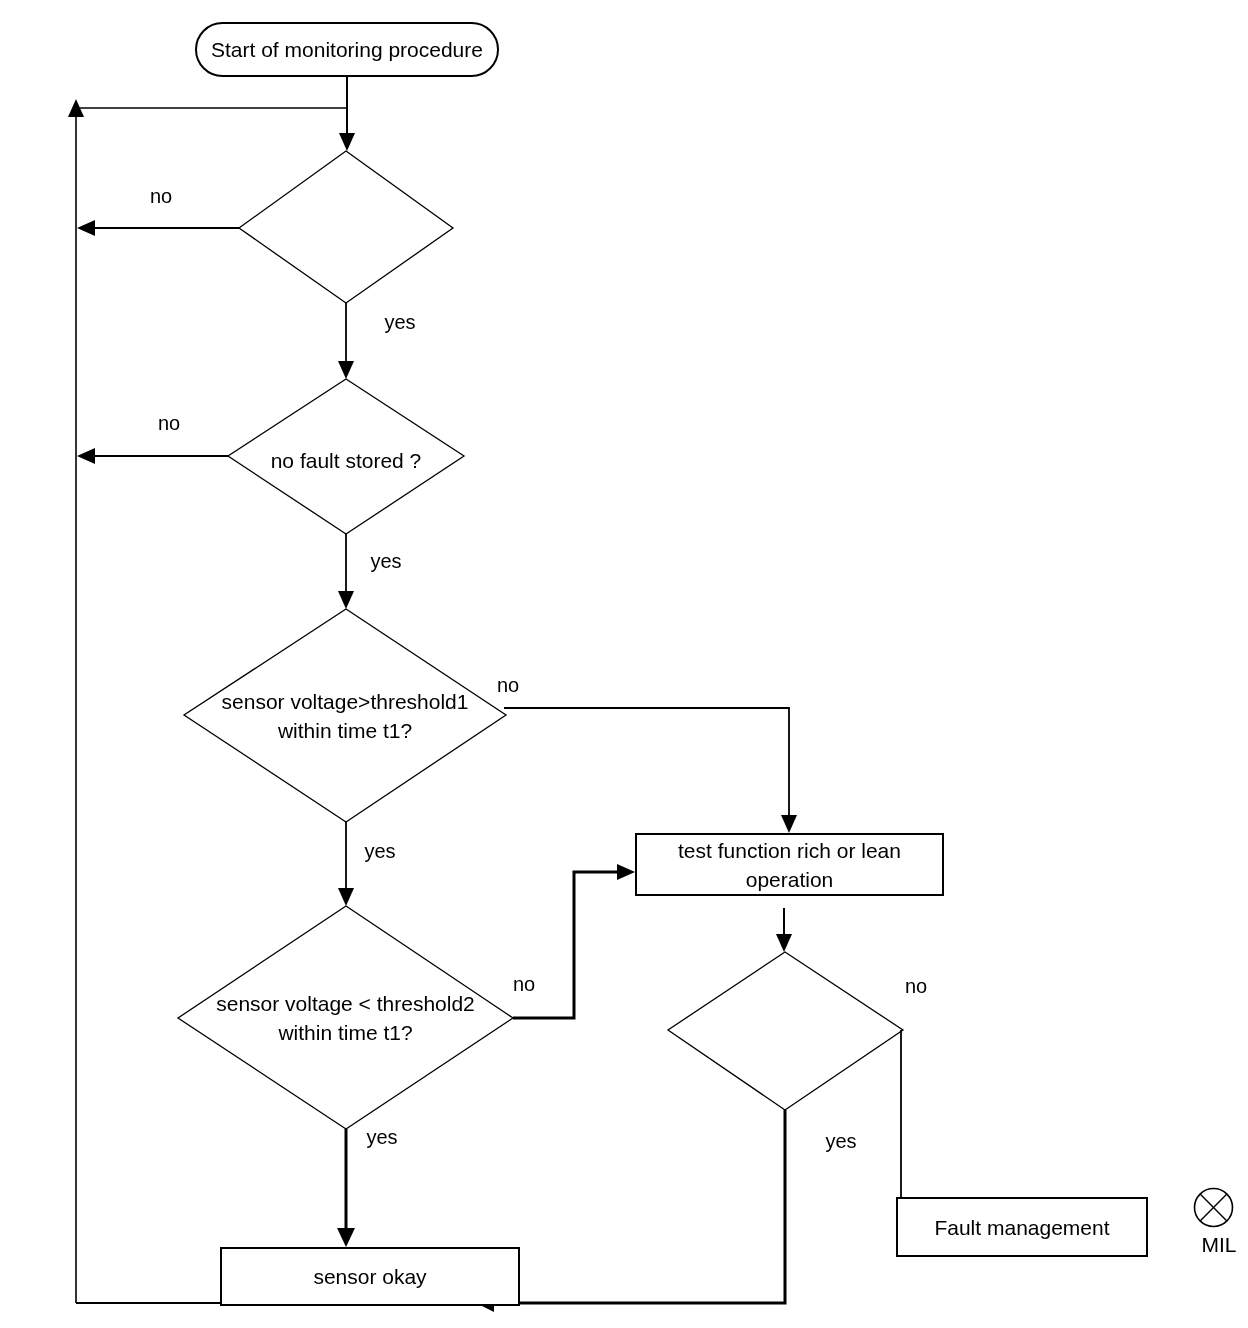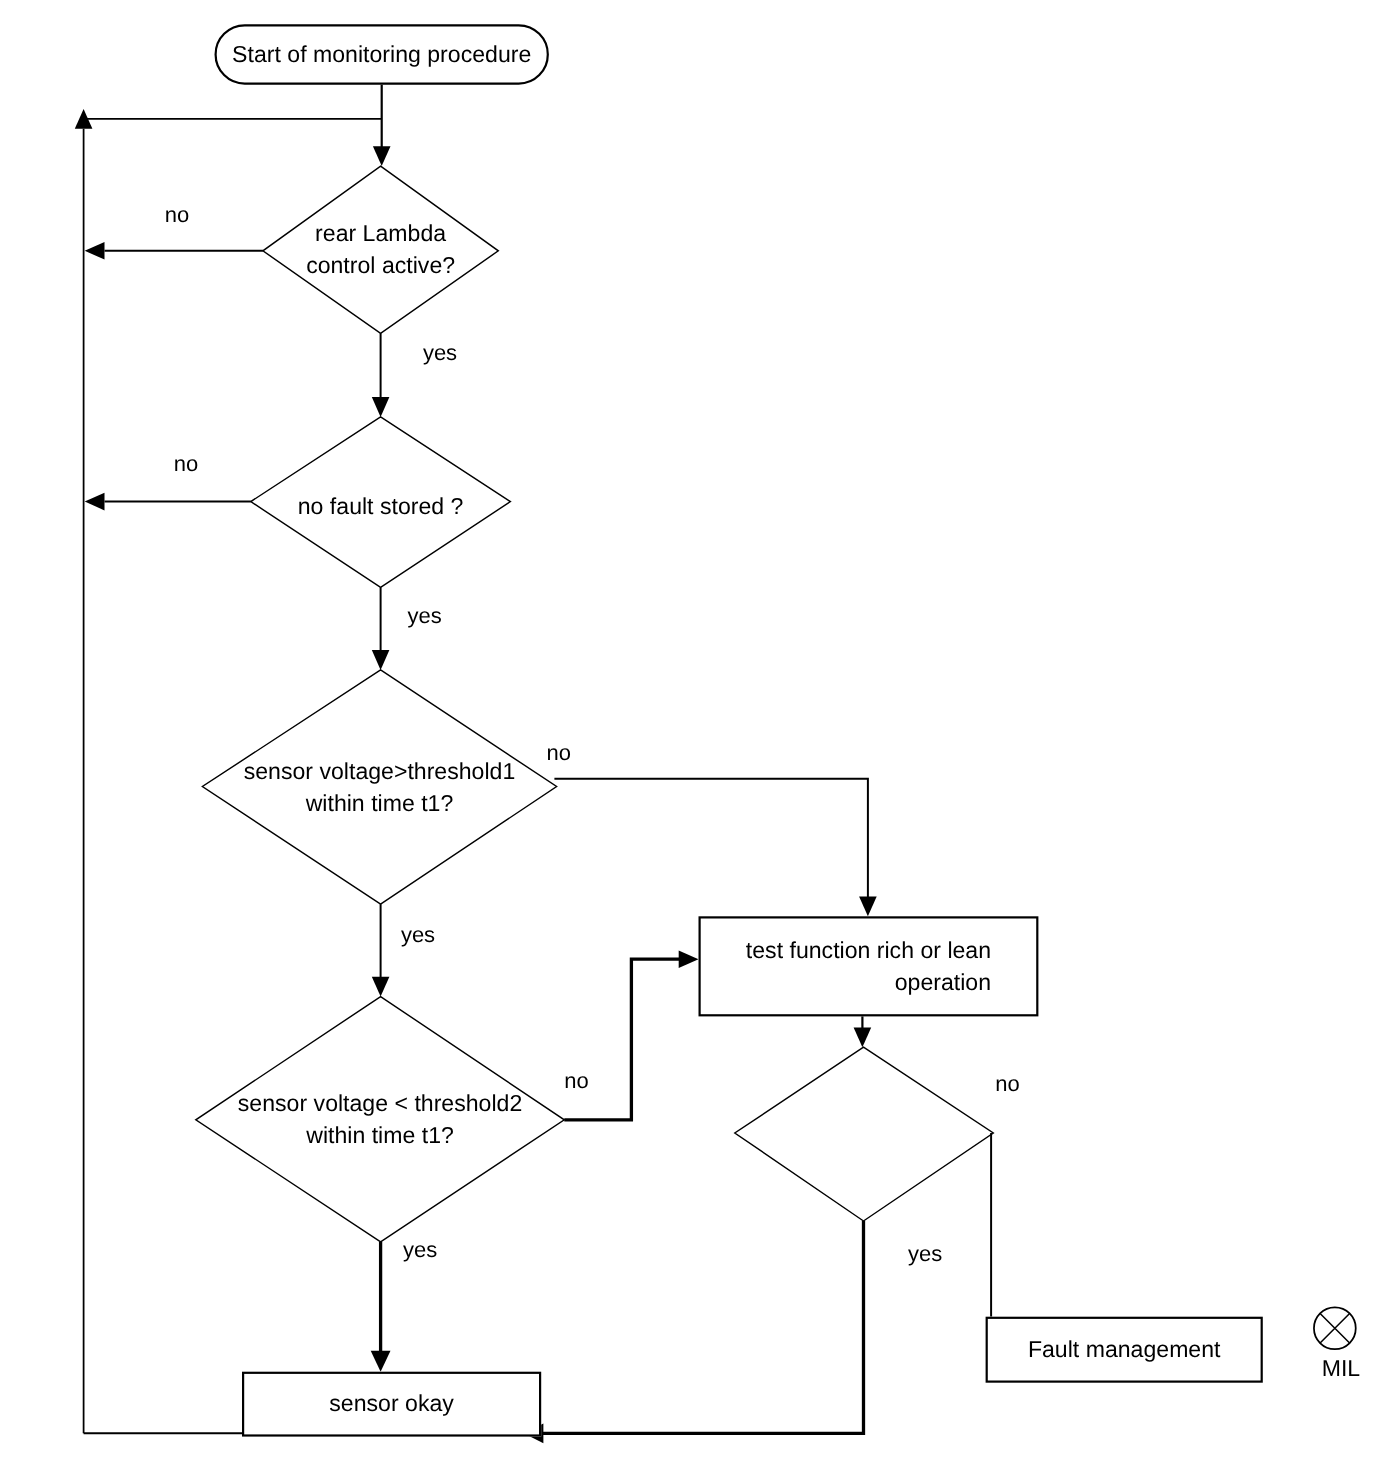--- a/index.html
+++ b/index.html
@@ -105,35 +105,33 @@
     <g>
       <circle cx="1177.5" cy="1207.5" r="19" fill="none" stroke="#000000" stroke-width="1.6"></circle>
       <path d="M1164.1,1194.1 L1190.9,1220.9 M1190.9,1194.1 L1164.1,1220.9" fill="none" stroke="#000000" stroke-width="1.4"></path>
     </g>
   </svg>
 
   <div class="node start-node" style="left:159px; top:22px; width:304px; height:55px;">
     <span>Start of monitoring procedure</span>
   </div>
 
-  <div class="node process-box" style="left:599px; top:833px; width:309px; height:91px;text-align:right;">
+  <div class="node process-box" style="left:599px; top:833px; width:309px; height:63px;">
     <span>test function rich or lean
 operation</span>
   </div>
 
-  <div class="node process-box" style="left:184px; top:1247px; width:272px; height:59px;">
+  <div class="node process-box" style="left:184px; top:1247px; width:300px; height:59px;">
     <span>sensor okay</span>
   </div>
 
   <div class="node process-box" style="left:860px; top:1197px; width:252px; height:60px;">
     <span>Fault management</span>
   </div>
 
-  <div class="diamond-text" style="left:203px; top:151px; width:214px; height:152px;">rear Lambda
-control active?</div>
   <div class="diamond-text" style="left:192px; top:383px; width:236px; height:155px;">no fault stored ?</div>
   <div class="diamond-text" style="left:148px; top:609px; width:322px; height:213px;">sensor voltage&gt;threshold1
 within time t1?</div>
   <div class="diamond-text" style="left:142px; top:906px; width:335px; height:223px;">sensor voltage &lt; threshold2
 within time t1?</div>
 
   <span class="edge-label" style="left:125px; top:196px;">no</span>
   <span class="edge-label" style="left:364px; top:322px;">yes</span>
   <span class="edge-label" style="left:133px; top:423px;">no</span>
   <span class="edge-label" style="left:350px; top:561px;">yes</span>

